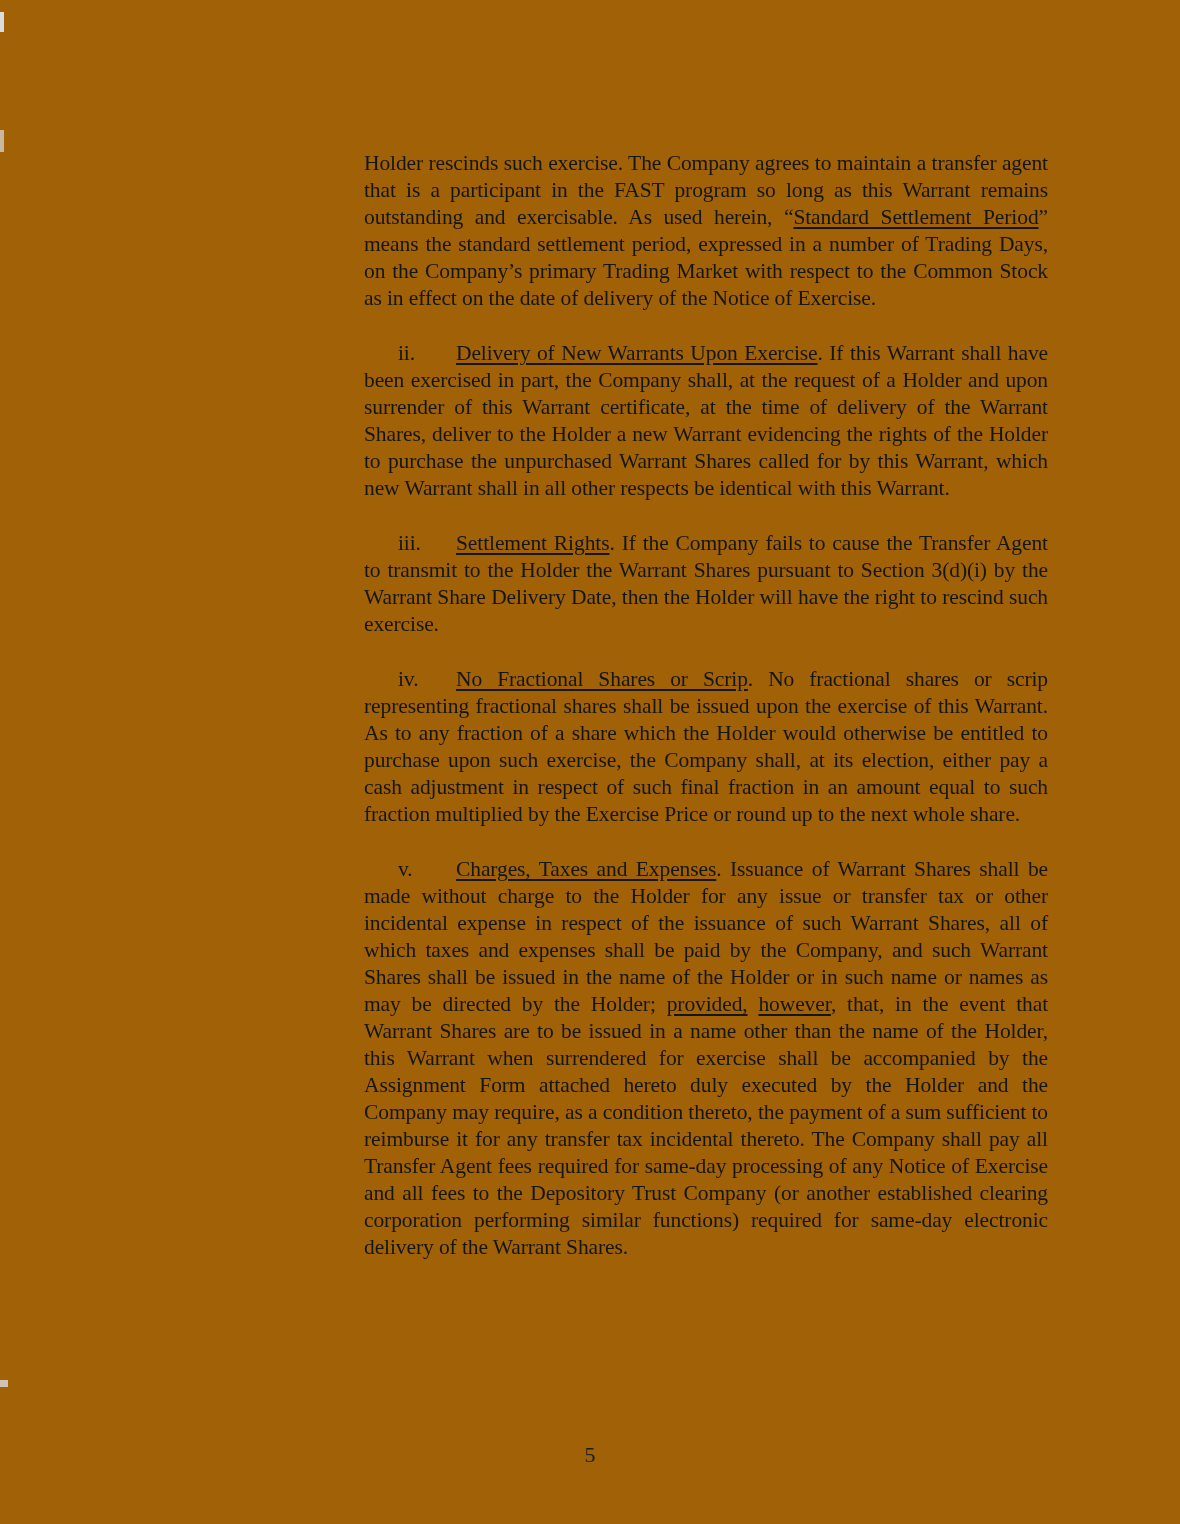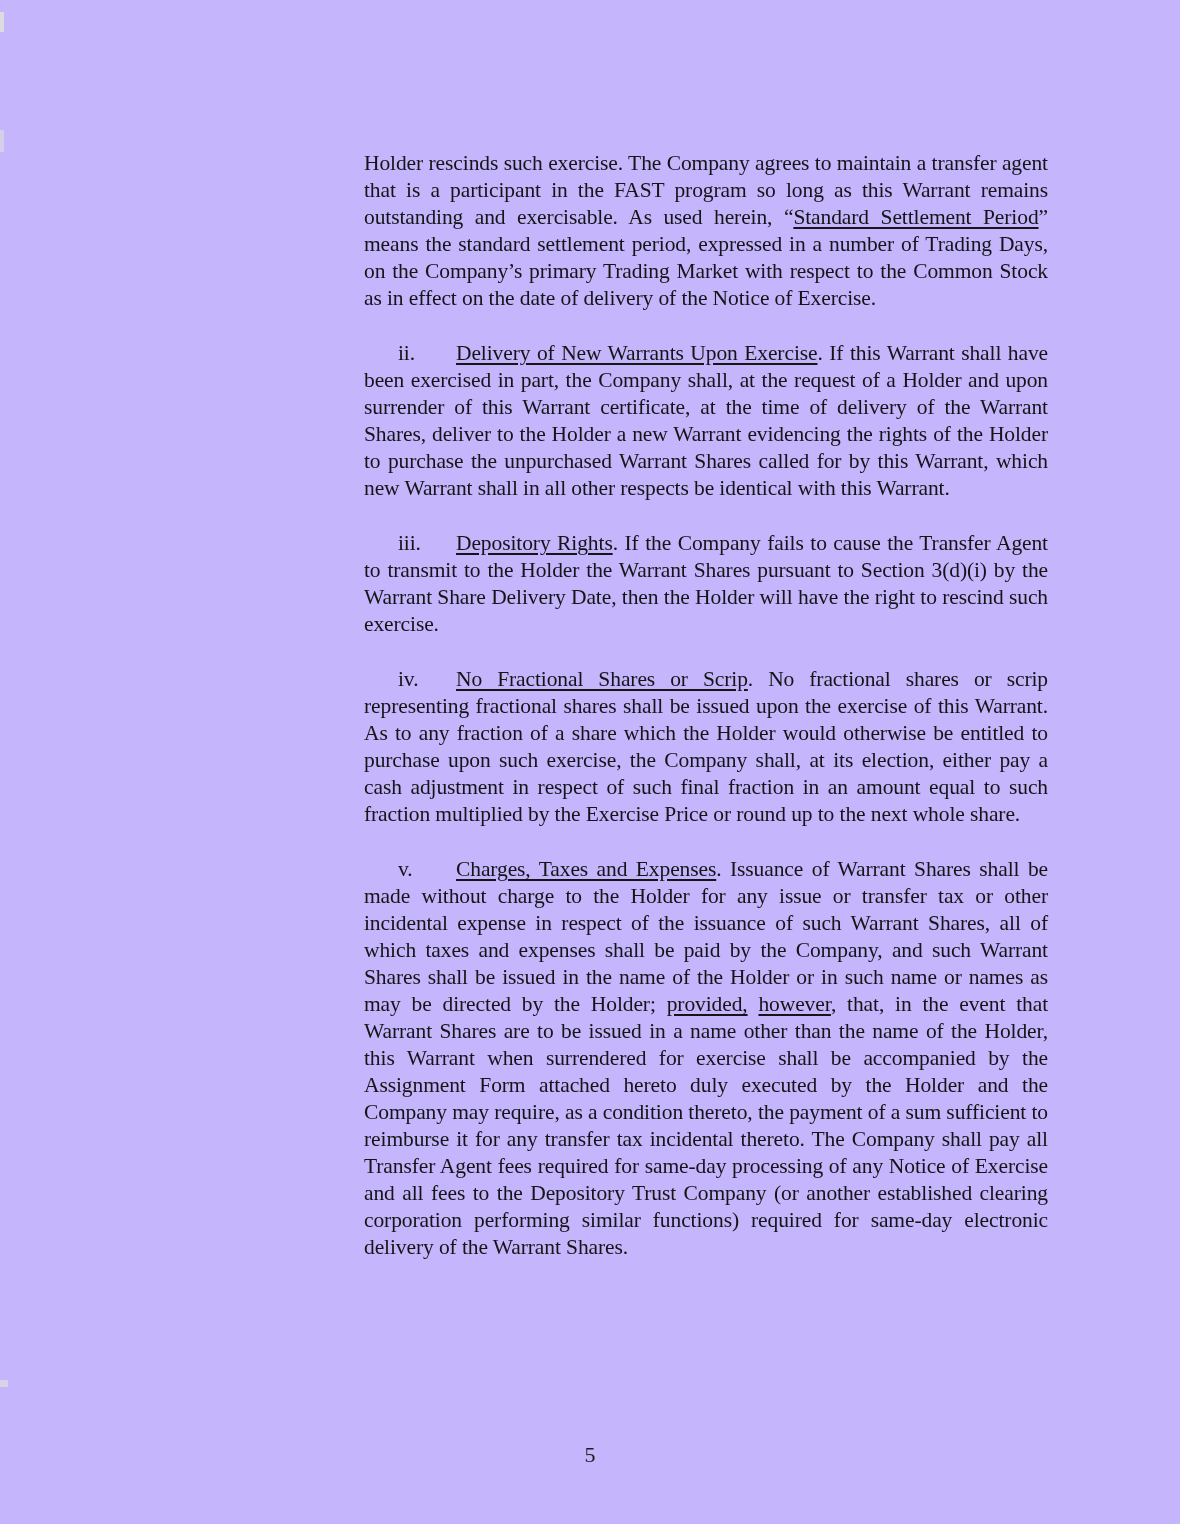--- a/index.html
+++ b/index.html
@@ -10,21 +10,21 @@
     width: 1180px;
     height: 1524px;
     background: #ffffff;
     position: relative;
     overflow: hidden;
     font-family: "Liberation Serif", serif;
   }
   .page {
     position: absolute;
     inset: 0;
-    background: #c4b5fd;
+    background: #a16207;
   }
   .content {
     position: absolute;
     left: 364px;
     top: 150px;
     width: 684px;
     font-size: 21.5px;
     line-height: 27px;
     color: #151515;
     text-align: justify;
@@ -69,19 +69,19 @@
 <body>
 
 <div class="page">
   <div class="artifact a1"></div>
   <div class="artifact a2"></div>
   <div class="artifact a3"></div>
 
   <div class="content">
       <p><span>Holder rescinds such exercise. The Company agrees to maintain a transfer agent that is a participant in the FAST program so long as this Warrant remains outstanding and exercisable. As used herein, “</span><span class="u">Standard Settlement Period</span><span>” means the standard settlement period, expressed in a number of Trading Days, on the Company’s primary Trading Market with respect to the Common Stock as in effect on the date of delivery of the Notice of Exercise.</span></p>
       <p class="numbered"><span class="num">ii.</span><span class="u">Delivery of New Warrants Upon Exercise</span><span>. If this Warrant shall have been exercised in part, the Company shall, at the request of a Holder and upon surrender of this Warrant certificate, at the time of delivery of the Warrant Shares, deliver to the Holder a new Warrant evidencing the rights of the Holder to purchase the unpurchased Warrant Shares called for by this Warrant, which new Warrant shall in all other respects be identical with this Warrant.</span></p>
-      <p class="numbered"><span class="num">iii.</span><span class="u">Depository Rights</span><span>. If the Company fails to cause the Transfer Agent to transmit to the Holder the Warrant Shares pursuant to Section 3(d)(i) by the Warrant Share Delivery Date, then the Holder will have the right to rescind such exercise.</span></p>
+      <p class="numbered"><span class="num">iii.</span><span class="u">Settlement Rights</span><span>. If the Company fails to cause the Transfer Agent to transmit to the Holder the Warrant Shares pursuant to Section 3(d)(i) by the Warrant Share Delivery Date, then the Holder will have the right to rescind such exercise.</span></p>
       <p class="numbered"><span class="num">iv.</span><span class="u">No Fractional Shares or Scrip</span><span>. No fractional shares or scrip representing fractional shares shall be issued upon the exercise of this Warrant. As to any fraction of a share which the Holder would otherwise be entitled to purchase upon such exercise, the Company shall, at its election, either pay a cash adjustment in respect of such final fraction in an amount equal to such fraction multiplied by the Exercise Price or round up to the next whole share.</span></p>
       <p class="numbered"><span class="num">v.</span><span class="u">Charges, Taxes and Expenses</span><span>. Issuance of Warrant Shares shall be made without charge to the Holder for any issue or transfer tax or other incidental expense in respect of the issuance of such Warrant Shares, all of which taxes and expenses shall be paid by the Company, and such Warrant Shares shall be issued in the name of the Holder or in such name or names as may be directed by the Holder; </span><span class="u">provided,</span><span> </span><span class="u">however</span><span>, that, in the event that Warrant Shares are to be issued in a name other than the name of the Holder, this Warrant when surrendered for exercise shall be accompanied by the Assignment Form attached hereto duly executed by the Holder and the Company may require, as a condition thereto, the payment of a sum sufficient to reimburse it for any transfer tax incidental thereto. The Company shall pay all Transfer Agent fees required for same-day processing of any Notice of Exercise and all fees to the Depository Trust Company (or another established clearing corporation performing similar functions) required for same-day electronic delivery of the Warrant Shares.</span></p>
     </div>
 
   <div class="page-number">5</div>
 </div>
 
 </body></html>

